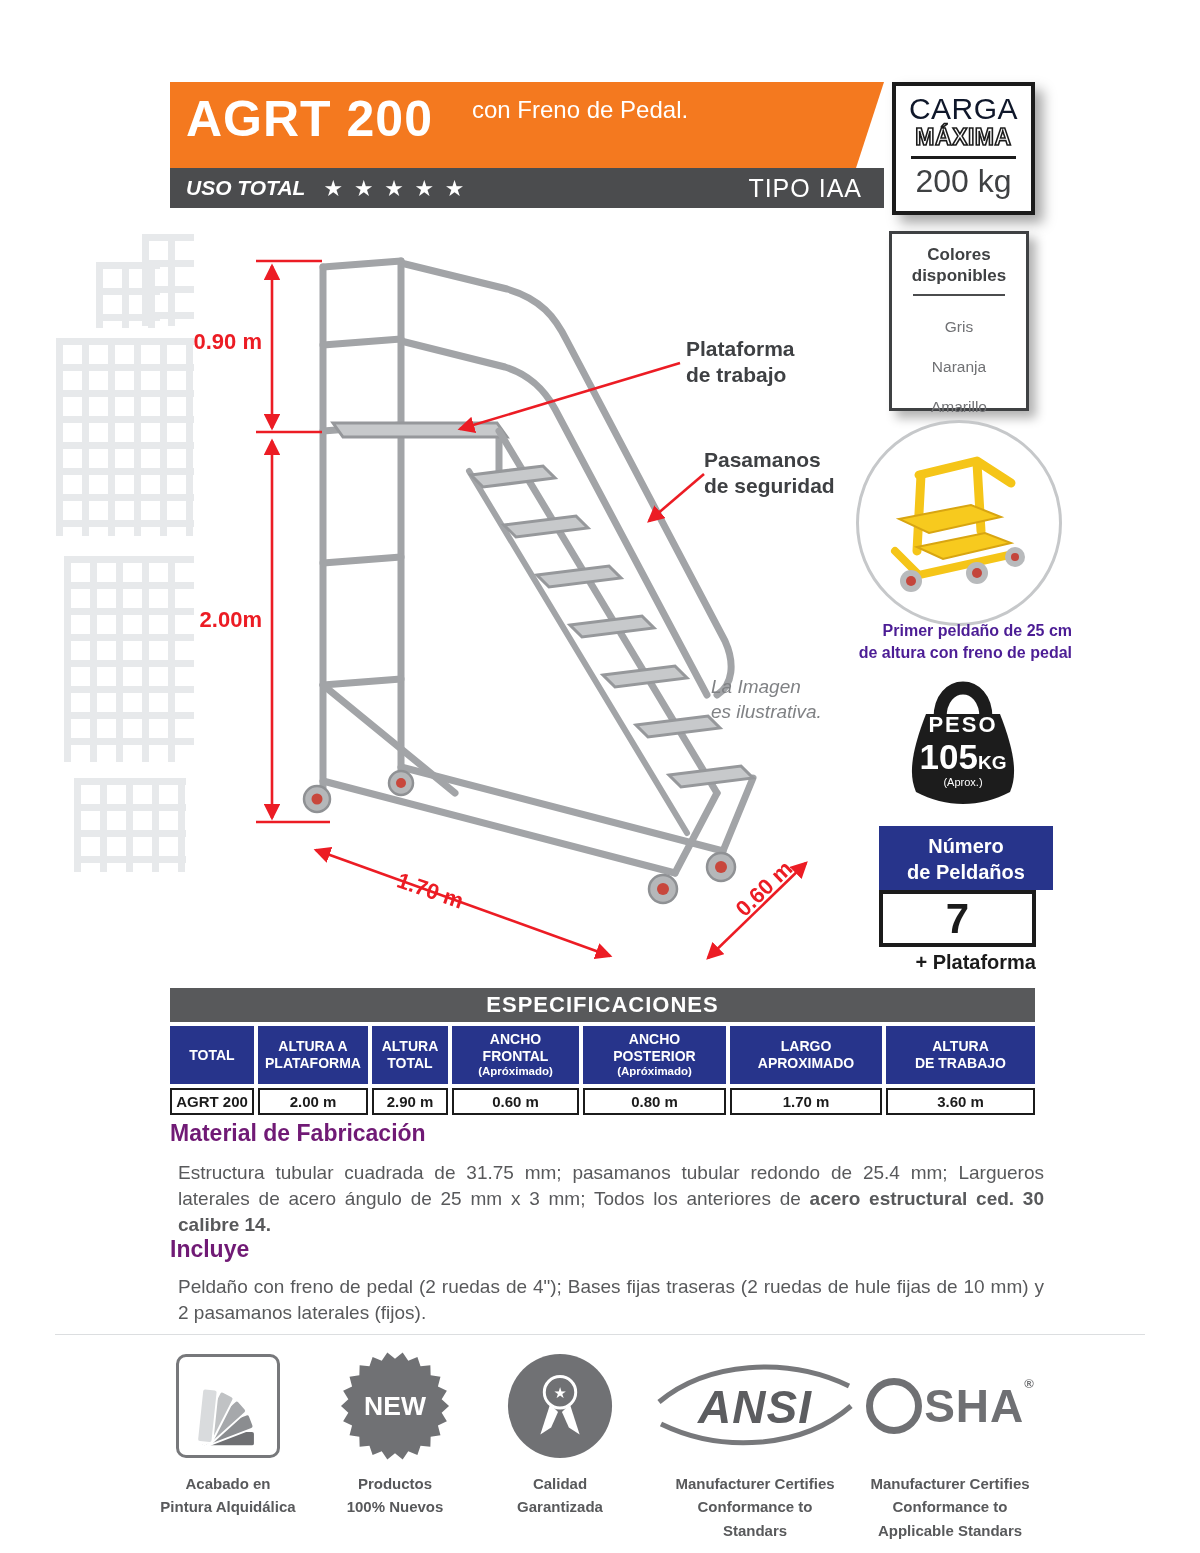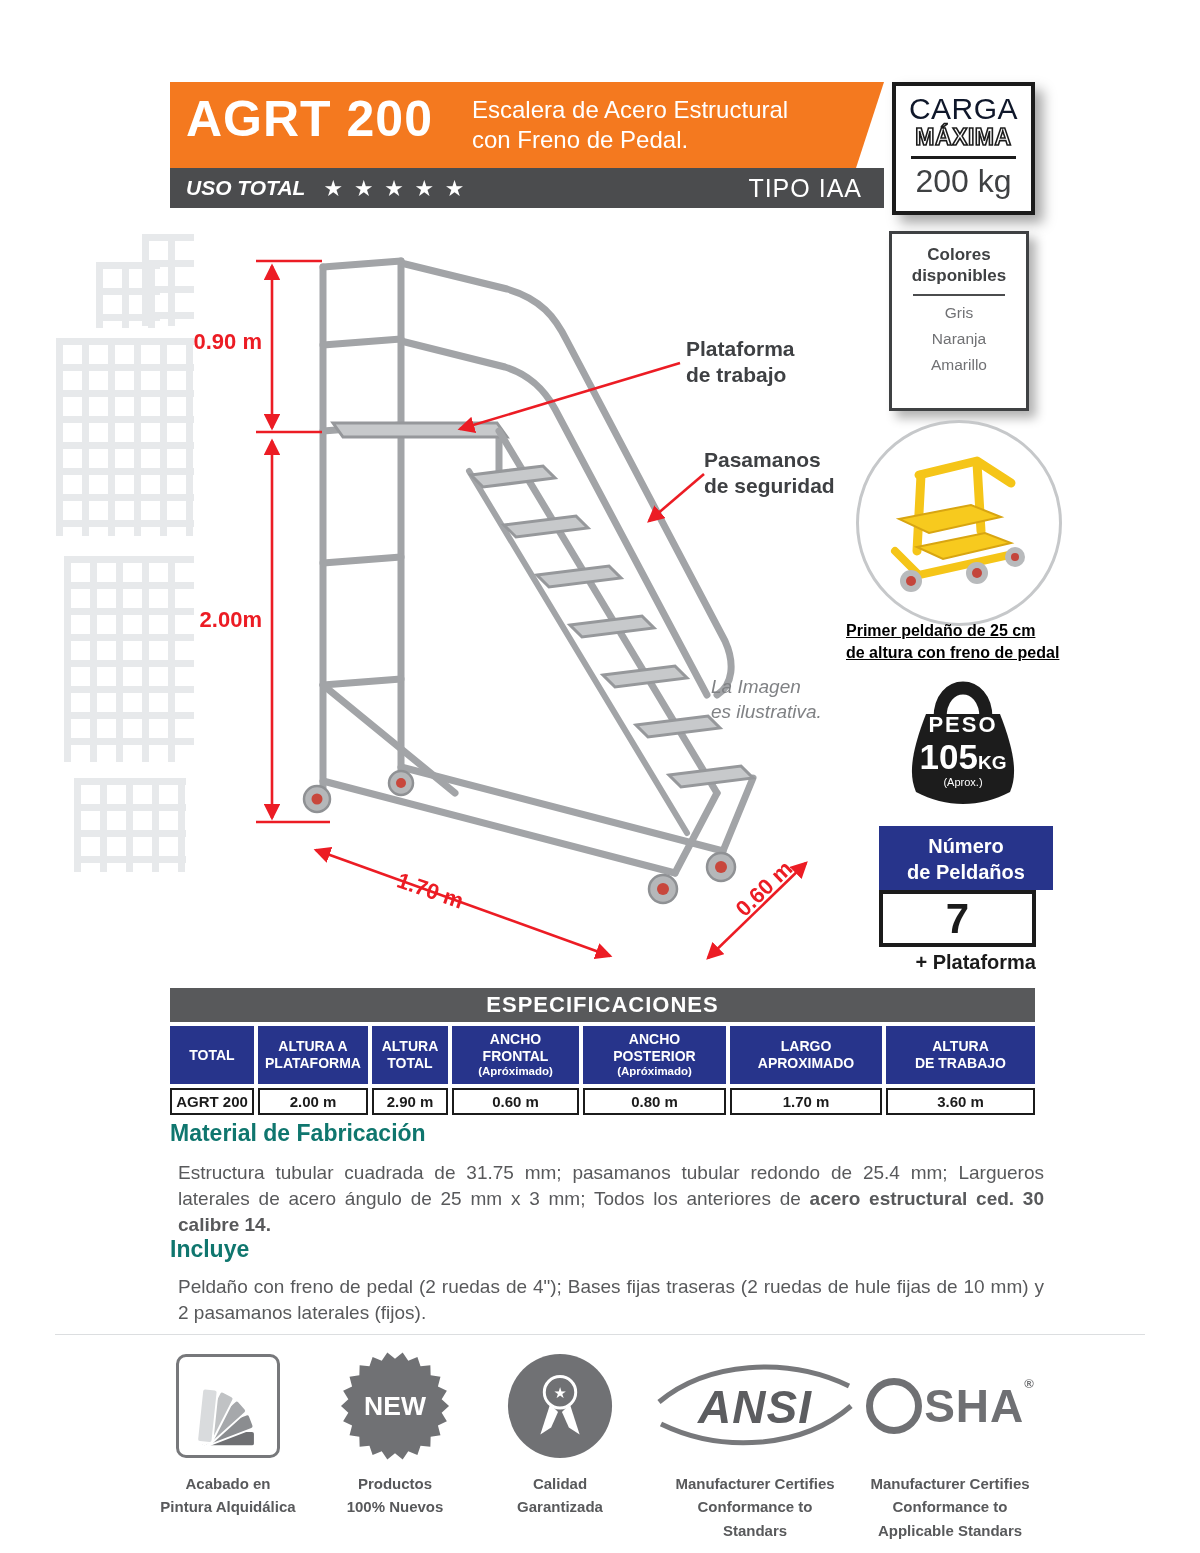--- a/index.html
+++ b/index.html
@@ -46,25 +46,25 @@
   .co-pasa{left:704px;top:447px;}
   .ill-note{position:absolute;left:711px;top:675px;font-style:italic;color:#808285;font-size:19px;line-height:1.3;}
   .ill-note span{display:block;}
 
   
   .colors-box{position:absolute;left:889px;top:231px;width:140px;height:180px;background:#fff;border:3px solid #3f4143;
               box-sizing:border-box;text-align:center;box-shadow:7px 7px 10px rgba(0,0,0,.3);}
   .colors-title{font-size:17px;font-weight:bold;color:#3f4143;line-height:1.25;margin-top:10px;}
   .colors-title span{display:block;}
   .colors-hr{width:92px;border-top:2px solid #4b4c4e;margin:7px auto 2px;}
-  .color-opt{font-size:15.5px;color:#707174;margin-top:8px;}
+  .color-opt{font-size:15.5px;color:#707174;margin-top:22px;}
   .step-circle{position:absolute;left:856px;top:420px;width:206px;height:206px;border:3px solid #c6c8ca;border-radius:50%;
                background:#fff;box-sizing:border-box;overflow:hidden;}
-  .step-caption{position:absolute;left:846px;top:620px;width:226px;text-align:left;font-size:16px;font-weight:bold;
-                color:#000000;line-height:1.35;text-decoration:underline;}
+  .step-caption{position:absolute;left:846px;top:620px;width:226px;text-align:right;font-size:16px;font-weight:bold;
+                color:#4c1d95;line-height:1.35;}
   .step-caption span{display:block;}
   .peso{position:absolute;left:896px;top:666px;width:134px;height:150px;}
   .peso svg{position:absolute;left:0;top:0;}
   .peso-text{position:absolute;left:0;right:0;top:48px;text-align:center;color:#fff;line-height:1;}
   .peso-label{font-size:22px;font-weight:800;letter-spacing:2px;}
   .peso-value{font-size:35px;font-weight:800;margin-top:3px;}
   .peso-unit{font-size:19px;font-weight:800;}
   .peso-approx{font-size:11px;margin-top:3px;}
   .num-box{position:absolute;left:879px;top:826px;width:174px;height:64px;background:#27348B;color:#fff;text-align:center;
            font-size:20px;font-weight:800;line-height:1.3;padding-top:7px;box-sizing:border-box;}
@@ -78,21 +78,21 @@
             line-height:34px;font-size:22px;font-weight:800;letter-spacing:1px;}
   .spec-grid{position:absolute;left:170px;top:1026px;width:865px;display:grid;
              grid-template-columns:84px 110px 76px 127px 143px 152px 149px;column-gap:4px;row-gap:4px;}
   .spec-h{background:#27348B;color:#fff;height:58px;display:flex;flex-direction:column;justify-content:center;align-items:center;
           text-align:center;font-weight:bold;font-size:14px;line-height:1.2;}
   .spec-h .l3{font-size:11.5px;font-weight:bold;}
   .spec-c{background:#fff;border:2px solid #1b1b1b;height:27px;box-sizing:border-box;display:flex;align-items:center;
           justify-content:center;font-weight:bold;font-size:15px;color:#1b1b1b;}
 
   
-  .sec-title{position:absolute;left:170px;font-size:23px;font-weight:800;color:#0f766e;}
+  .sec-title{position:absolute;left:170px;font-size:23px;font-weight:800;color:#701a75;}
   .mat-title{top:1120px;}
   .body-text{position:absolute;left:170px;width:866px;font-size:19px;color:#58595b;text-align:justify;line-height:1.36;margin:8px;}
   .mat-body{top:1152px;}
   .inc-title{top:1236px;}
   .inc-body{top:1266px;}
   .foot-divider{position:absolute;left:55px;top:1334px;width:1090px;border-top:1px solid #dcdee0;}
 
   
   .badge{position:absolute;top:1350px;display:flex;flex-direction:column;align-items:center;}
   .badge .icon-wrap{height:112px;display:flex;align-items:center;justify-content:flex-start;position:relative;}
@@ -118,21 +118,20 @@
 
   <div class="px px1"></div>
   <div class="px px2"></div>
   <div class="px px3"></div>
   <div class="px px4"></div>
   <div class="px px5"></div>
 
   <div class="hdr-orange">
     <span class="hdr-model">AGRT 200</span>
     <span class="hdr-sub">
-      <span>Escalera de Acero Estructural</span>
       <span>con Freno de Pedal.</span>
     </span>
   </div>
   <div class="hdr-gray">
     <span class="duty">
       <span>USO TOTAL</span>
       <span class="stars">★ ★ ★ ★ ★</span>
     </span>
     <span class="tipo">TIPO IAA</span>
   </div>

